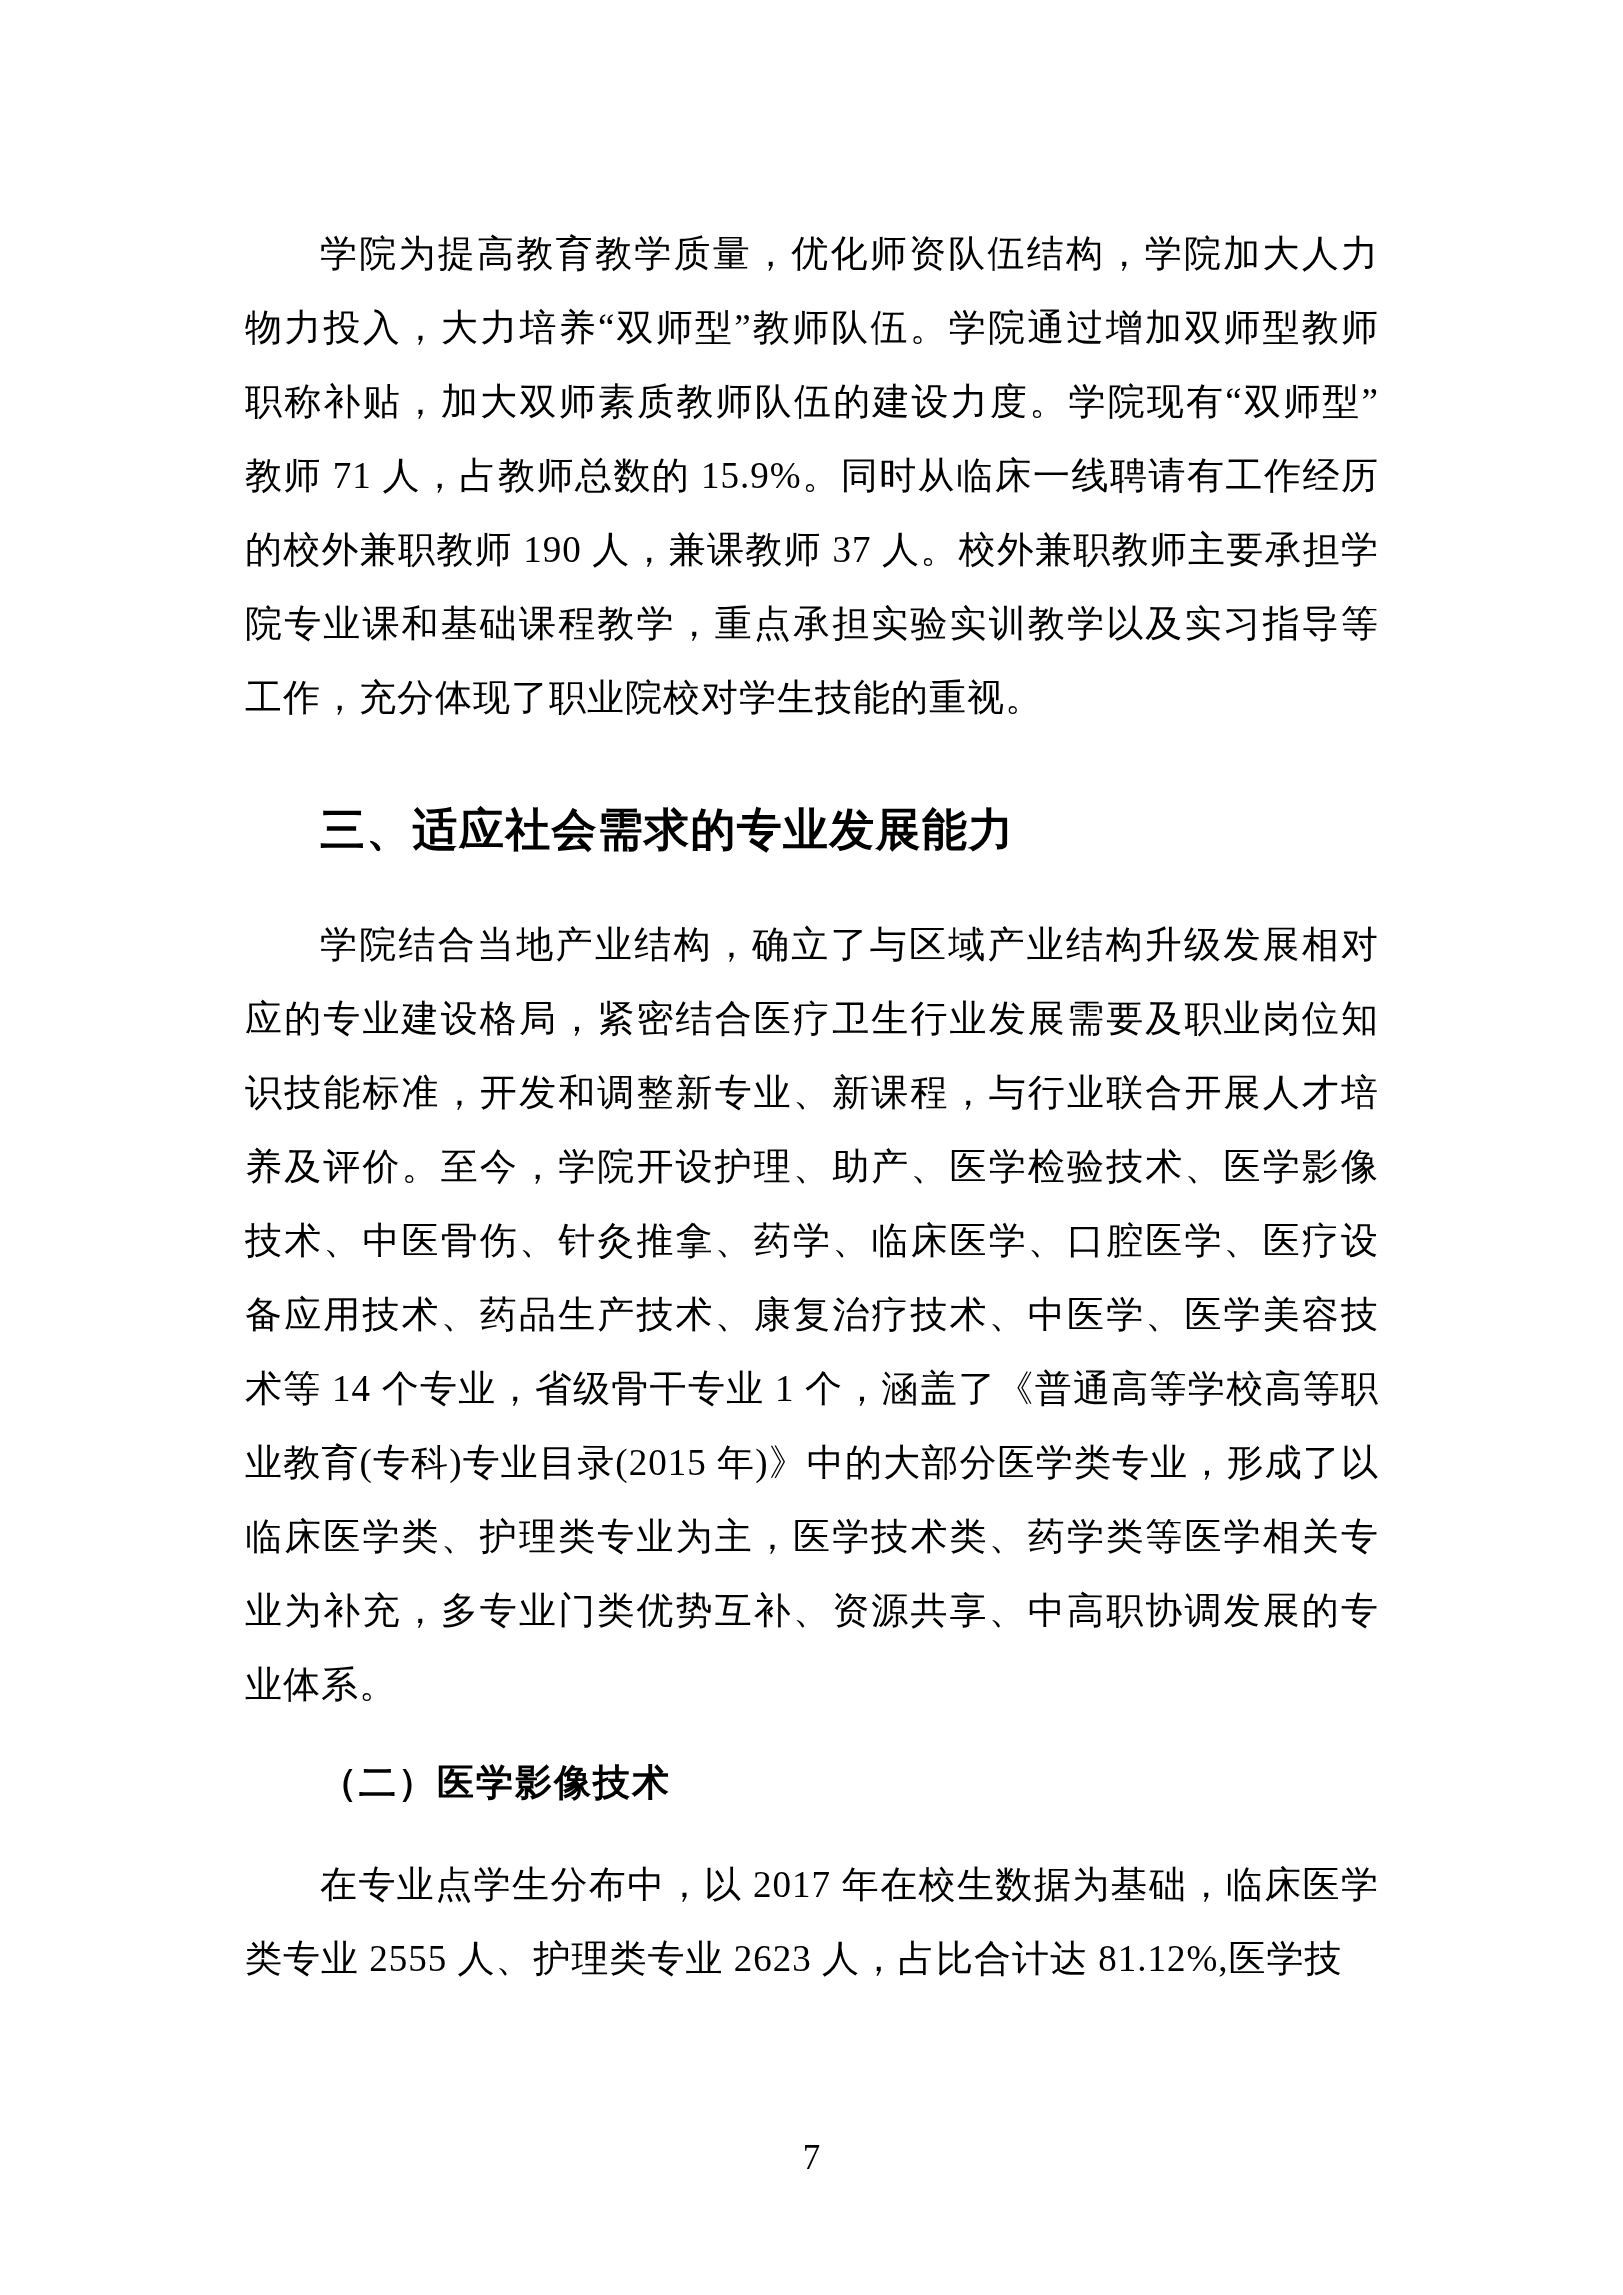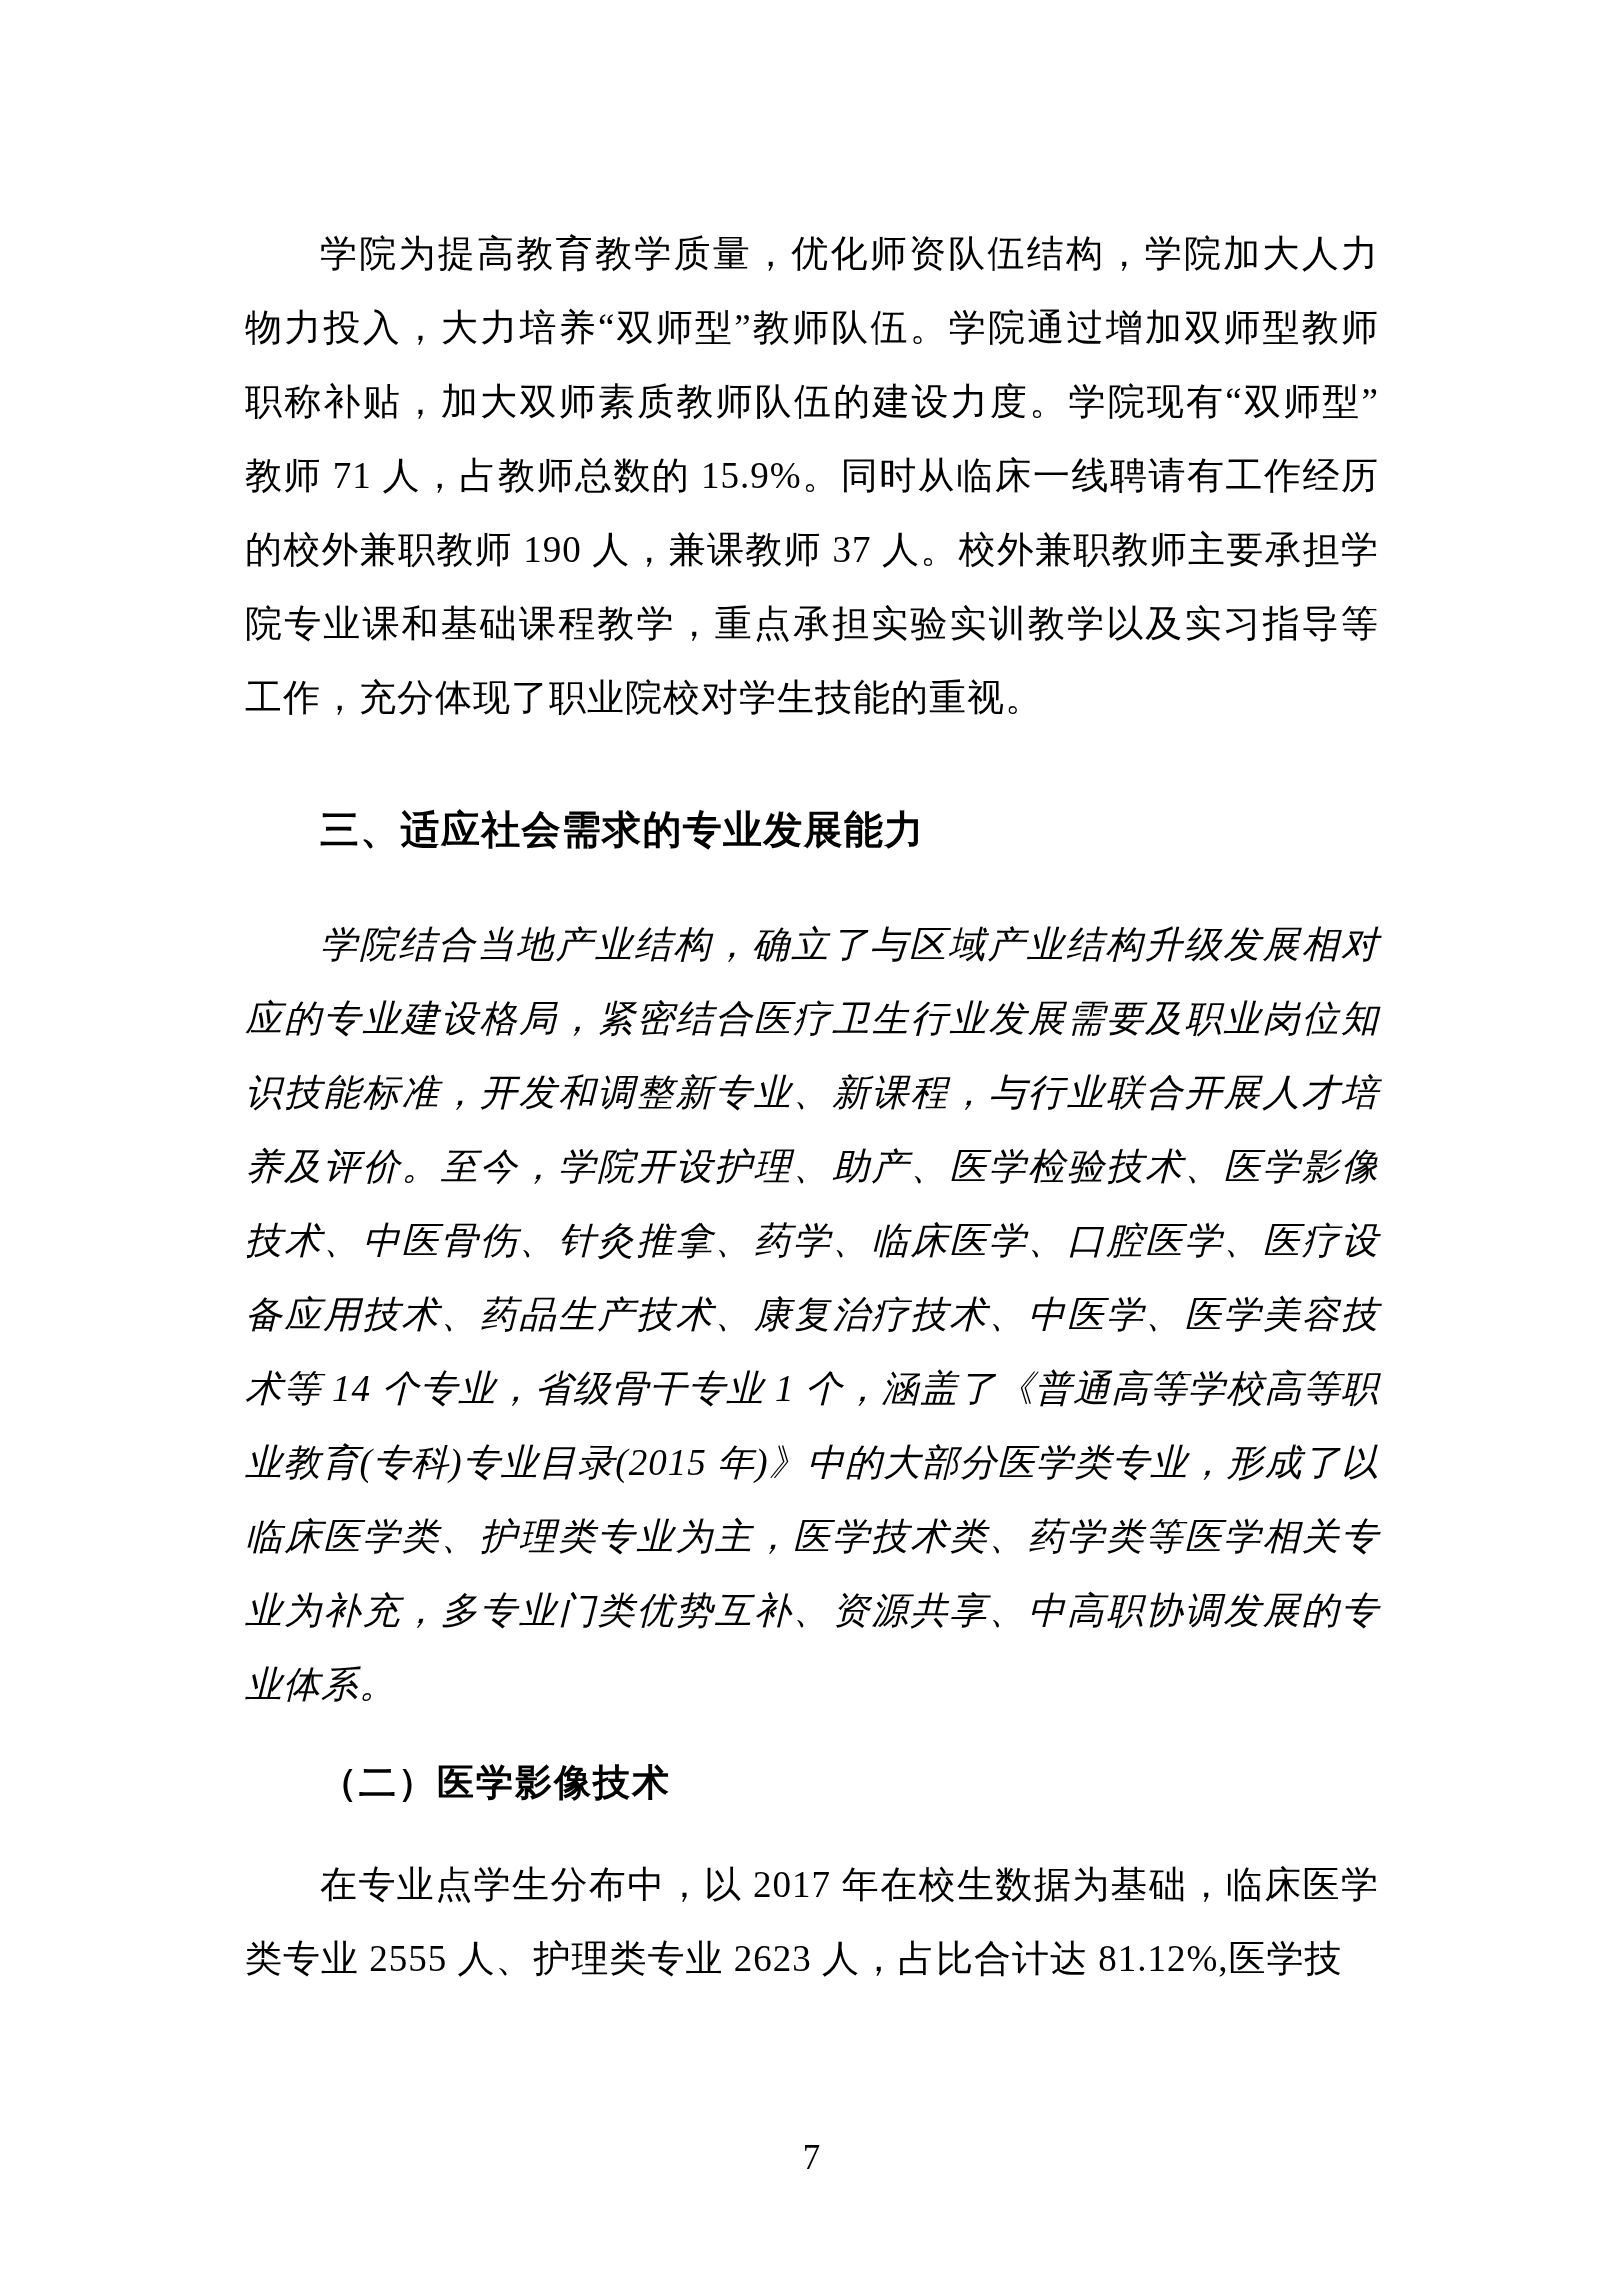--- a/index.html
+++ b/index.html
@@ -33,36 +33,35 @@
     text-align: justify;
     text-justify: inter-ideograph;
     text-indent: 75px;
     word-break: break-all;
   }
   .section-heading {
     margin: 58px 0 0 0;
     padding-left: 75px;
     font-family: "Liberation Sans", "DejaVu Sans", sans-serif;
     font-weight: 700;
-    font-size: 39px;
+    font-size: 45px;
     line-height: 74px;
     letter-spacing: 1.3px;
   }
   .sub-heading {
     margin: 34px 0 0 0;
     padding-left: 75px;
     font-family: "Liberation Serif", "DejaVu Serif", serif;
     font-weight: 700;
     font-size: 37px;
     line-height: 74px;
     letter-spacing: 2px;
   }
   .para-after-heading {
     margin-top: 41px;
-    font-style: italic;
   }
   .para-students {
     margin-top: 27.5px;
   }
   .sub-heading-2 {
     margin-top: 24px;
   }
   .page-footer {
     position: absolute;
     left: 0;

